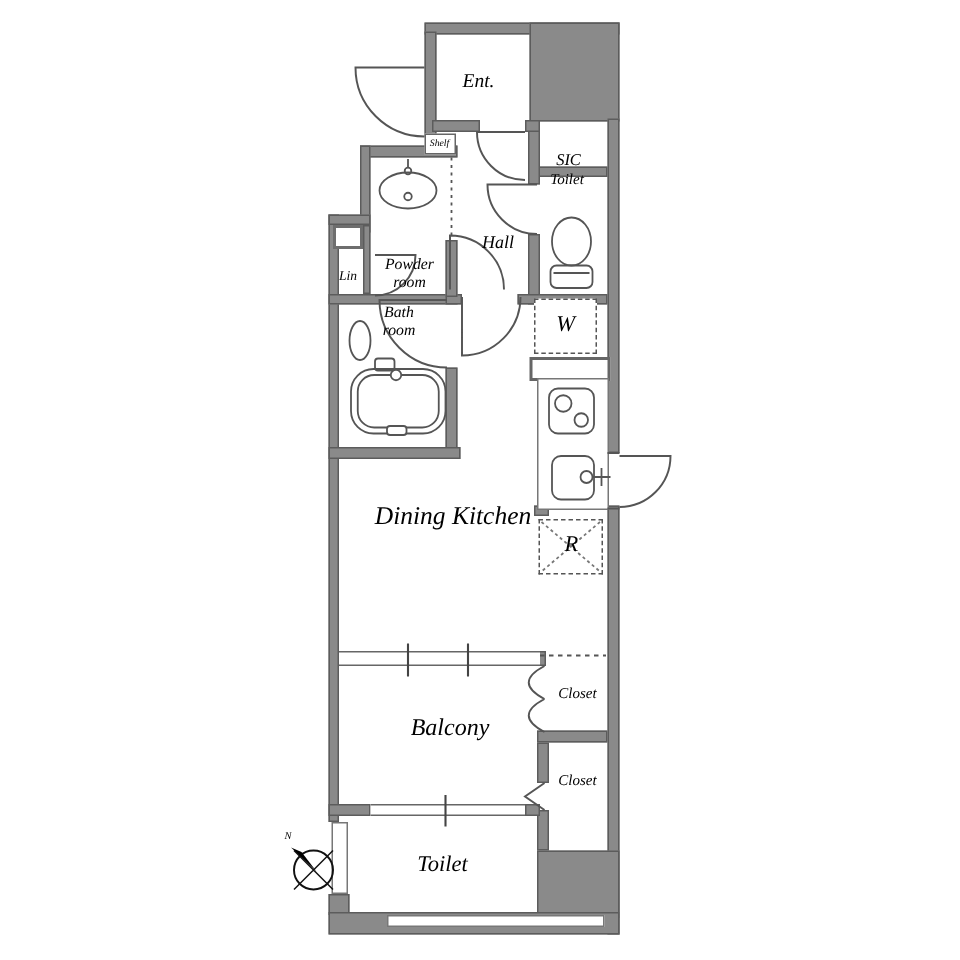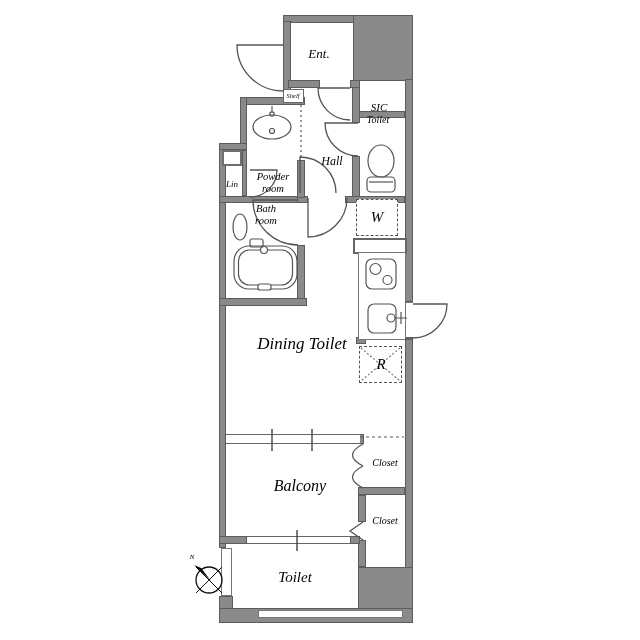--- a/index.html
+++ b/index.html
@@ -120,21 +120,21 @@
   <div class="lbl" style="left:319px;top:54px;font-size:13px;">Ent.</div>
   <div class="lbl" style="left:379px;top:95px;font-size:11px;margin-top:12px;">SIC</div>
   <div class="lbl" style="left:378px;top:120px;font-size:10px;">Toilet</div>
   <div class="lbl" style="left:273px;top:183px;font-size:10.5px;">Powder
 room</div>
   <div class="lbl" style="left:332px;top:162px;font-size:12px;">Hall</div>
   <div class="lbl" style="left:232px;top:184px;font-size:9px;">Lin</div>
   <div class="lbl" style="left:266px;top:215px;font-size:10.5px;">Bath
 room</div>
   <div class="lbl" style="left:377px;top:217px;font-size:15px;">W</div>
-  <div class="lbl" style="left:302px;top:344px;font-size:17px;">Dining Toilet</div>
+  <div class="lbl" style="left:302px;top:344px;font-size:17px;">Dining Kitchen</div>
   <div class="lbl" style="left:381px;top:364px;font-size:15px;">R</div>
   <div class="lbl" style="left:300px;top:486px;font-size:16px;">Balcony</div>
   <div class="lbl" style="left:385px;top:463px;font-size:10px;">Closet</div>
   <div class="lbl" style="left:385px;top:521px;font-size:10px;">Closet</div>
   <div class="lbl" style="left:295px;top:577px;font-size:15px;">Toilet</div>
   <div class="lbl" style="left:293px;top:96px;font-size:6.5px;">Shelf</div>
   <div class="lbl" style="left:192px;top:558px;font-size:7px;">N</div>
 
 </div>
 

